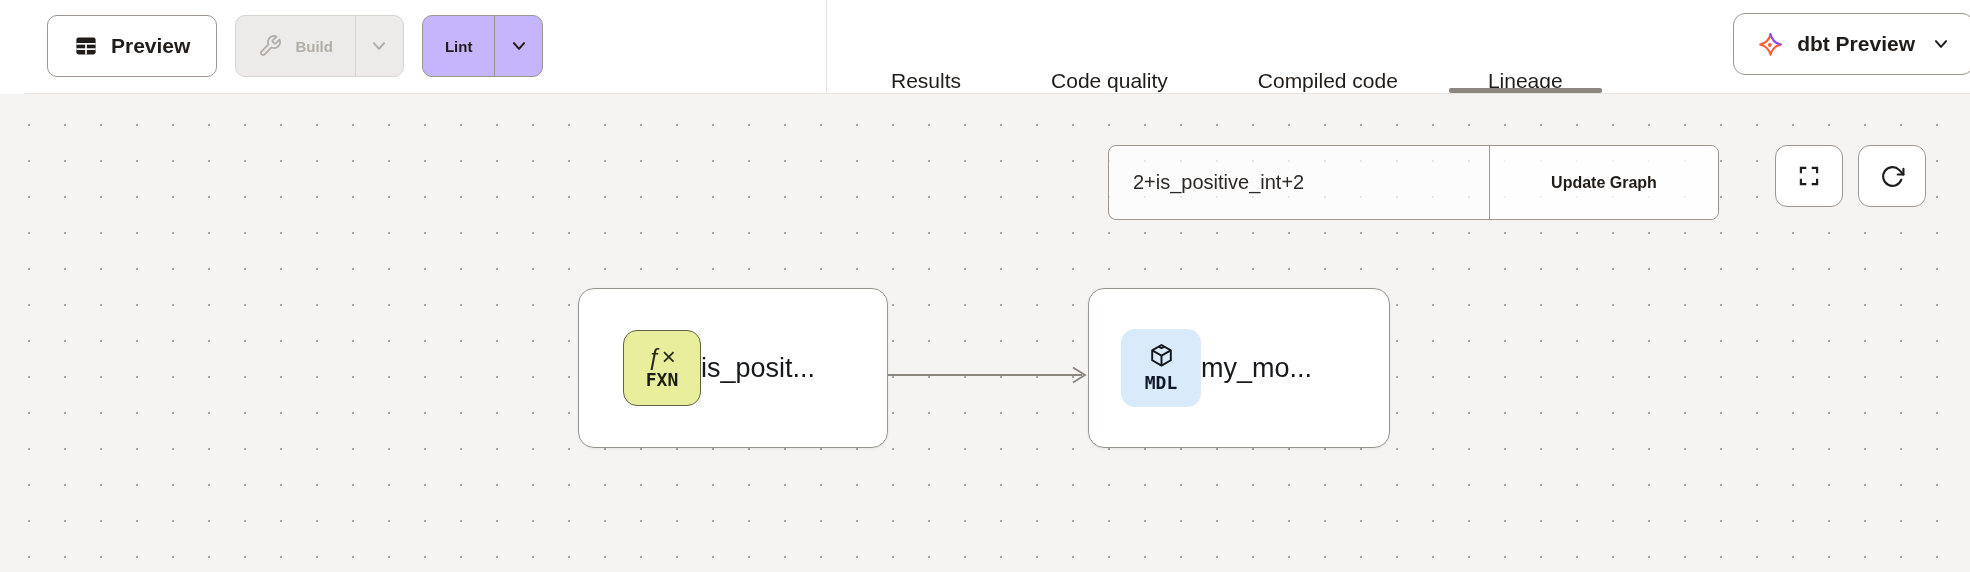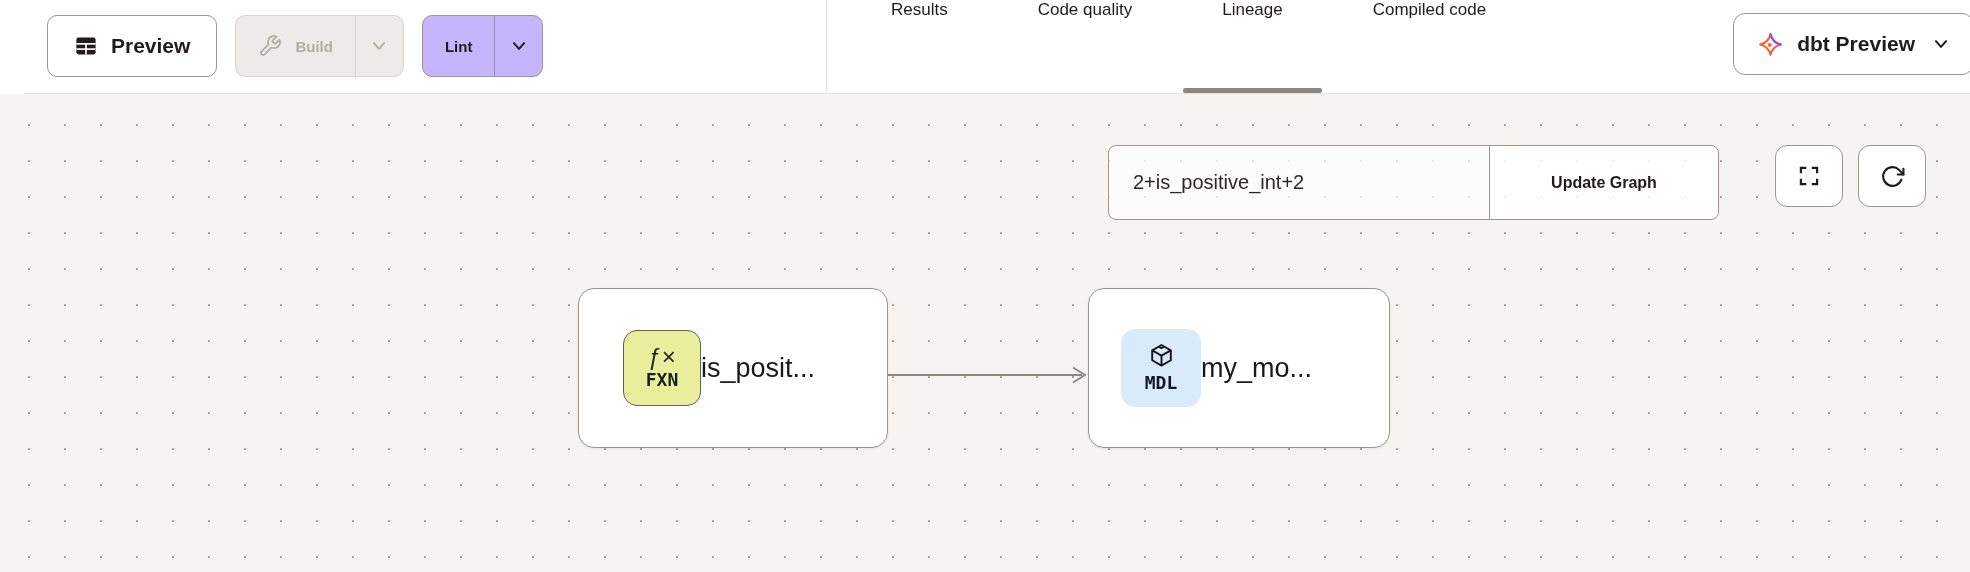--- a/index.html
+++ b/index.html
@@ -25,22 +25,22 @@
   .split .chev { display:flex; align-items:center; justify-content:center; width:48px; border-left:1px solid #9d968f; cursor:pointer; }
   .split.disabled { background:#edebe9; border-color:#d7d4d0; }
   .split.disabled .main, .split.disabled .chev { color:#b2ada7; cursor:default; }
   .split.disabled .chev { border-left-color:#d7d4d0; }
   .code-glyph { font-size:20px; font-weight:700; letter-spacing:1px; }
 
   .header-divider { position:absolute; left:802px; top:0; width:1px; height:93px; background:#e3e1de; }
 
   .tabs { position:absolute; left:822px; top:0; height:93px; display:flex; }
   .tab {
-    position:relative; display:flex; align-items:flex-start; padding:0 45px;
-    font-size:17px; font-weight:500; color:#1f1c19; cursor:pointer; background:transparent; border:none; font-family:inherit;
+    position:relative; display:flex; align-items:flex-end; padding:0 45px;
+    font-size:21px; font-weight:500; color:#1f1c19; cursor:pointer; background:transparent; border:none; font-family:inherit;
   }
   .tab.active::after {
     content:""; position:absolute; left:6px; right:6px; bottom:0; height:5px;
     background:#8b8680; border-radius:2px;
   }
 
   .copilot {
     position:absolute; right:20px; top:13px; height:62px;
     display:flex; align-items:center; gap:13px; padding:0 23px;
     background:#fff; border:1.5px solid #9d968f; border-radius:12px;
@@ -154,25 +154,25 @@
 
     <div class="header-divider"></div>
 
     <nav class="tabs">
       <button class="tab">
         <span>Results</span>
       </button>
       <button class="tab">
         <span>Code quality</span>
       </button>
+      <button class="tab">
+        <span>Compiled code</span>
+      </button>
       <button class="tab active">
         <span>Lineage</span>
-      </button>
-      <button class="tab">
-        <span>Compiled code</span>
       </button>
     </nav>
 
     <button class="copilot">
       <span style="display:flex;">
         <svg width="27" height="27" viewBox="0 0 24 24" fill="none">
           <path d="M12 2.8 Q13.8 10.2 21.2 12 Q13.8 13.8 12 21.2 Q10.2 13.8 2.8 12 Q10.2 10.2 12 2.8 Z" stroke="#ff5c35" stroke-width="1.8" stroke-linejoin="round"></path>
           <path d="M12 2.8 Q13.8 10.2 21.2 12" stroke="#8a4df6" stroke-width="1.8" fill="none" stroke-linecap="round"></path>
           <circle cx="11.4" cy="12.4" r="1.7" fill="#ff5c35"></circle>
         </svg>

